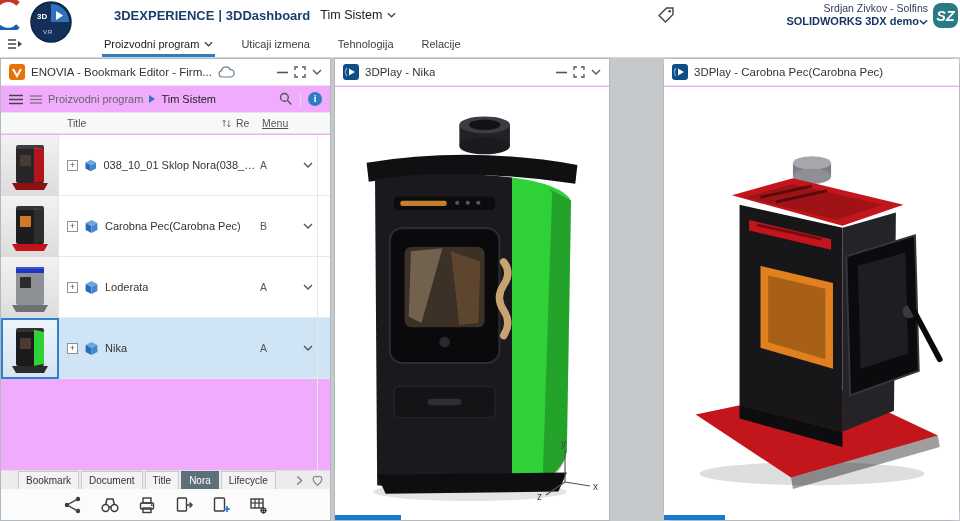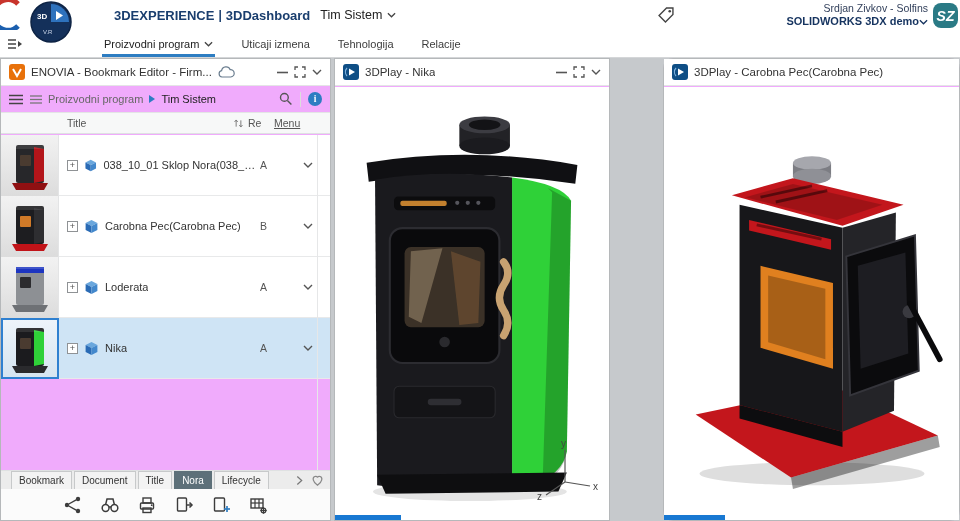--- a/index.html
+++ b/index.html
@@ -50,36 +50,36 @@
   .crumb { display:flex; align-items:center; gap:6px; font-size:11px; overflow:hidden; white-space:nowrap; }
   .crumb-root { color:#666; cursor:pointer; }
   .crumb-cur { color:#222; cursor:pointer; }
   .tool-sep { width:1px; height:15px; background:#ddd; }
   .infoicon { width:14px; height:14px; border-radius:50%; background:#2d7dc2; color:#fff; font-size:9.5px; font-weight:bold; font-family:"Liberation Serif",serif; display:flex; align-items:center; justify-content:center; cursor:pointer; }
 
   .thead { height:21px; background:#f7f8f8; border-bottom:1px solid #dfe1e2; display:flex; align-items:center; font-size:10.5px; color:#555; }
   .th-thumb { width:58px; flex:0 0 auto; }
   .th-title { flex:1; display:flex; align-items:center; padding-left:8px; overflow:hidden; }
   .th-rev { width:26px; flex:0 0 auto; overflow:hidden; }
-  .th-menu { width:56px; flex:0 0 auto;text-decoration:underline; }
+  .th-menu { width:68px; flex:0 0 auto;text-decoration:underline; }
 
   .rows { position:absolute; top:76px; bottom:50px; left:0; right:0; overflow:hidden; }
   .scroll-track { position:absolute; top:0; bottom:0; right:12px; width:1px; background:#e6e7e8; }
   .row { height:61px; display:flex; align-items:center; border-bottom:1px solid #e8e9ea; cursor:pointer; background:#fff; }
   .row.selected { background:#cfe4f5; }
   .thumb { width:58px; height:61px; flex:0 0 auto; display:flex; align-items:center; justify-content:center; background:linear-gradient(#f2f2f2,#dcdcdc); border-right:1px solid #e3e4e5; }
   .row.selected .thumb { outline:2px solid #2f80d0; outline-offset:-2px; background:linear-gradient(#eef4fa,#d5e4f0); }
   .rowmain { flex:1; display:flex; align-items:center; gap:6px; padding-left:8px; overflow:hidden; }
   .plusbox { width:11px; height:11px; border:1px solid #8f9295; color:#555; font-size:9px; line-height:9px; text-align:center; flex:0 0 auto; cursor:pointer; background:#fff; }
   .rtitle { font-size:11px; color:#333; white-space:nowrap; overflow:hidden; text-overflow:ellipsis; }
   .rev { width:26px; flex:0 0 auto; font-size:10.5px; color:#555; }
   .rowmenu { width:44px; flex:0 0 auto; display:flex; justify-content:center; cursor:pointer; }
 
   .pbottom { position:absolute; left:0; right:0; bottom:0; height:50px; border-top:1px solid #dfe1e2; }
-  .btabs { height:18px; background:#ececec; display:flex; align-items:stretch; padding-left:10px; gap:2px; font-size:10px; }
+  .btabs { height:18px; background:#ececec; display:flex; align-items:stretch; padding-left:17px; gap:2px; font-size:10px; }
   .btab { display:flex; align-items:center; padding:0 7px; background:#f3f3f3; border:1px solid #c7c9ca; border-bottom:none; color:#333; cursor:pointer; white-space:nowrap; }
   .btab.active { background:#5d7079; border-color:#5d7079; color:#fff; }
   .bextras { margin-left:auto; display:flex; align-items:center; gap:8px; padding-right:6px; }
   .btools { height:31px; background:#fbfbfb; display:flex; align-items:center; justify-content:center; gap:17px; }
   .ticon { cursor:pointer; display:inline-flex; }
 
   
   .vbody { position:absolute; top:28px; left:0; right:0; bottom:0; background:#fff; display:flex; align-items:center; justify-content:center; overflow:hidden; }
   .progress { position:absolute; left:0; bottom:0; height:5px; background:#1878d2; }
   #panel-viewer1 .progress { width:66px; }

